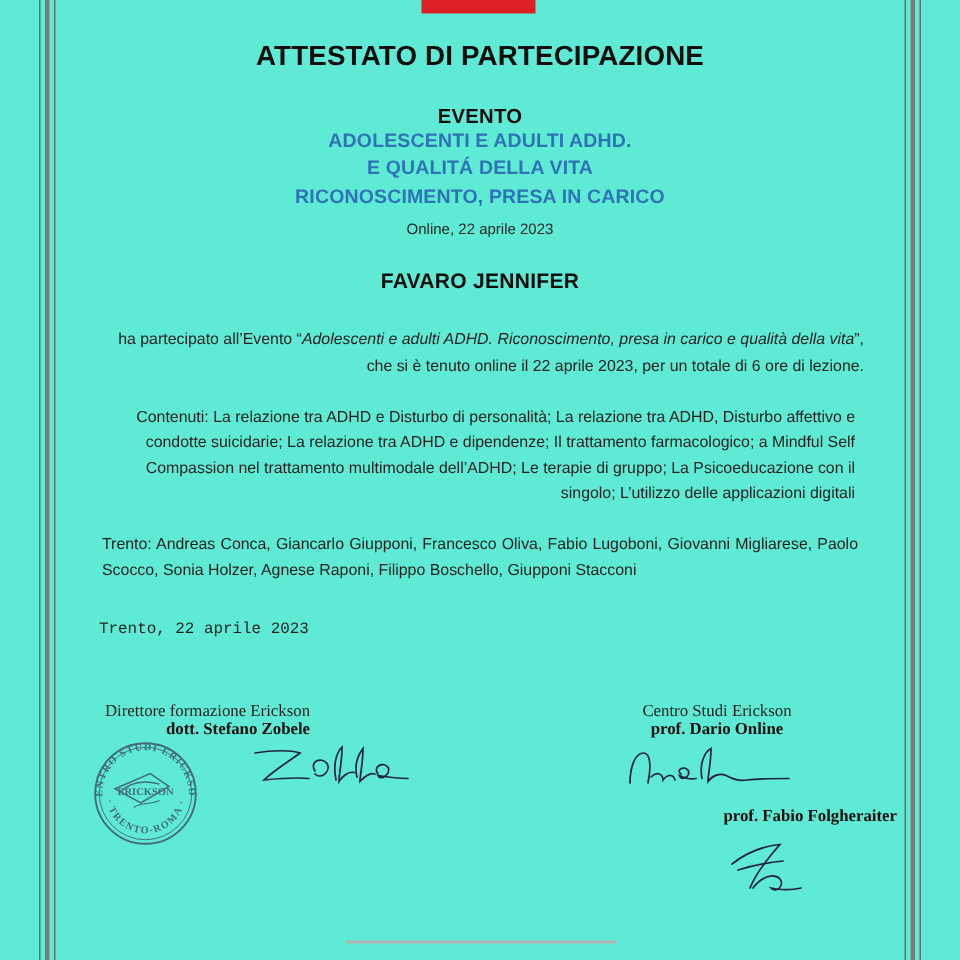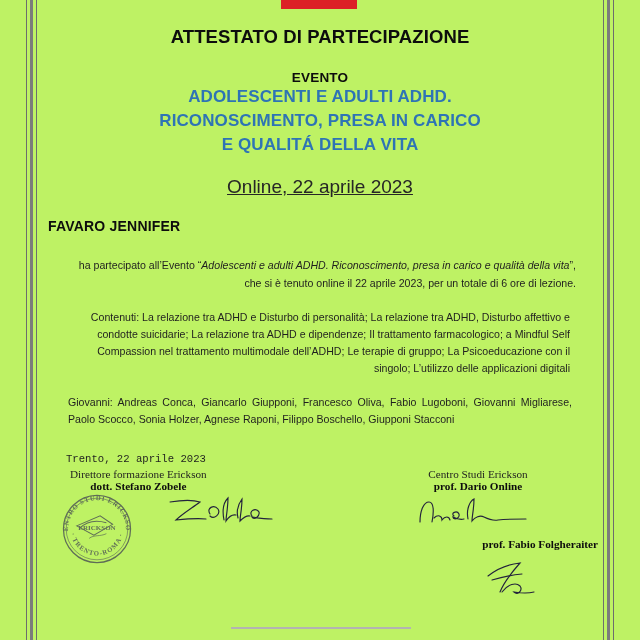--- a/index.html
+++ b/index.html
@@ -14,21 +14,21 @@
     font-family: "Liberation Sans", sans-serif;
     color: #1a1a1a;
     position: relative;
     overflow: hidden;
   }
 
   
   #page {
     position: absolute;
     inset: 0;
-    background: #bef264;
+    background: #5eead4;
   }
 
   .frame-rule {
     position: absolute;
     top: 0;
     bottom: 0;
     width: 1px;
     background: #6d6d6d;
   }
   .frame-rule.thick { width: 3px; background: #7b7b7b; }
@@ -73,37 +73,36 @@
   #evento-section { margin-top: 22px; text-align: center; }
 
   #evento-label {
     font-size: 13.5px;
     font-weight: bold;
     color: #0d0d0d;
     letter-spacing: 0.2px;
   }
 
   .event-title-line {
-    font-size: 17px;
+    font-size: 13px;
     font-weight: bold;
     color: #2e74b5;
     line-height: 1.42;
     letter-spacing: 0.1px;
   }
 
   #event-date {
-    font-size: 19px;
+    font-size: 10px;
     color: #262626;
-    margin-top: 19px;
-    text-decoration: underline;
+    margin-top: 8px;
   }
 
   
   #participant-name {
-    text-align: left;
+    text-align: center;
     font-size: 14px;
     font-weight: bold;
     color: #0d0d0d;
     margin-top: 20px;
     letter-spacing: 0.2px;
   }
 
   
   .body-para {
     font-size: 10.6px;
@@ -155,21 +154,21 @@
     white-space: nowrap;
   }
   .sig-person {
     font-family: "Liberation Serif", serif;
     font-size: 11.2px;
     font-weight: bold;
     color: #0d0d0d;
     white-space: nowrap;
   }
 
-  #sig-left { left: 22px; top: 0; text-align: center; }
+  #sig-left { left: 22px; top: 0; text-align: right; }
   #sig-right { left: 310px; top: 0; width: 240px; text-align: center; }
   #sig-third { left: 310px; top: 70px; width: 240px; text-align: right; }
 
   
   .sig-mark { position: absolute; }
   #mark-zobele { left: 118px; top: 26px; }
   #mark-ianes  { left: 368px; top: 28px; }
   #mark-folg   { left: 434px; top: 92px; }
 
   
@@ -207,37 +206,37 @@
 
   <div id="logo-bar"></div>
 
   <div id="content">
 
     <div id="attestato-title">ATTESTATO DI PARTECIPAZIONE</div>
 
     <div id="evento-section">
       <div id="evento-label">EVENTO</div>
       <div class="event-title-line">ADOLESCENTI E ADULTI ADHD.</div>
+      <div class="event-title-line">E QUALITÁ DELLA VITA</div>
       <div class="event-title-line">RICONOSCIMENTO, PRESA IN CARICO</div>
-      <div class="event-title-line">E QUALITÁ DELLA VITA</div>
       <div id="event-date">Online, 22 aprile 2023</div>
     </div>
 
     <div id="participant-name">FAVARO JENNIFER</div>
 
     <div class="body-para" id="participation-para">
       <span>ha partecipato all’Evento “</span><em>Adolescenti e adulti ADHD. Riconoscimento, presa in carico e qualità della vita</em><span>”, che si è tenuto online il 22 aprile 2023, per un totale di 6 ore di lezione.</span>
     </div>
 
     <div class="body-para" id="contenuti-para">
       <span class="para-label">Contenuti</span><span>: </span><span>La relazione tra ADHD e Disturbo di personalità; La relazione tra ADHD, Disturbo affettivo e condotte suicidarie; La relazione tra ADHD e dipendenze; Il trattamento farmacologico; a Mindful Self Compassion nel trattamento multimodale dell’ADHD; Le terapie di gruppo; La Psicoeducazione con il singolo; L’utilizzo delle applicazioni digitali</span>
     </div>
 
     <div class="body-para" id="docenti-para">
-      <span class="para-label">Giovanni</span><span>: </span><span>Andreas Conca, Giancarlo Giupponi, Francesco Oliva, Fabio Lugoboni, Giovanni Migliarese, Paolo Scocco, Sonia Holzer, Agnese Raponi, Filippo Boschello, Giupponi Stacconi</span>
+      <span class="para-label">Trento</span><span>: </span><span>Andreas Conca, Giancarlo Giupponi, Francesco Oliva, Fabio Lugoboni, Giovanni Migliarese, Paolo Scocco, Sonia Holzer, Agnese Raponi, Filippo Boschello, Giupponi Stacconi</span>
     </div>
 
     <div id="place-date">Trento, 22 aprile 2023</div>
   </div>
 
   <div id="signature-area">
 
     <div class="sig-block" id="sig-left">
       <div class="sig-role">Direttore formazione Erickson</div>
       <div class="sig-person">dott. Stefano Zobele</div>

